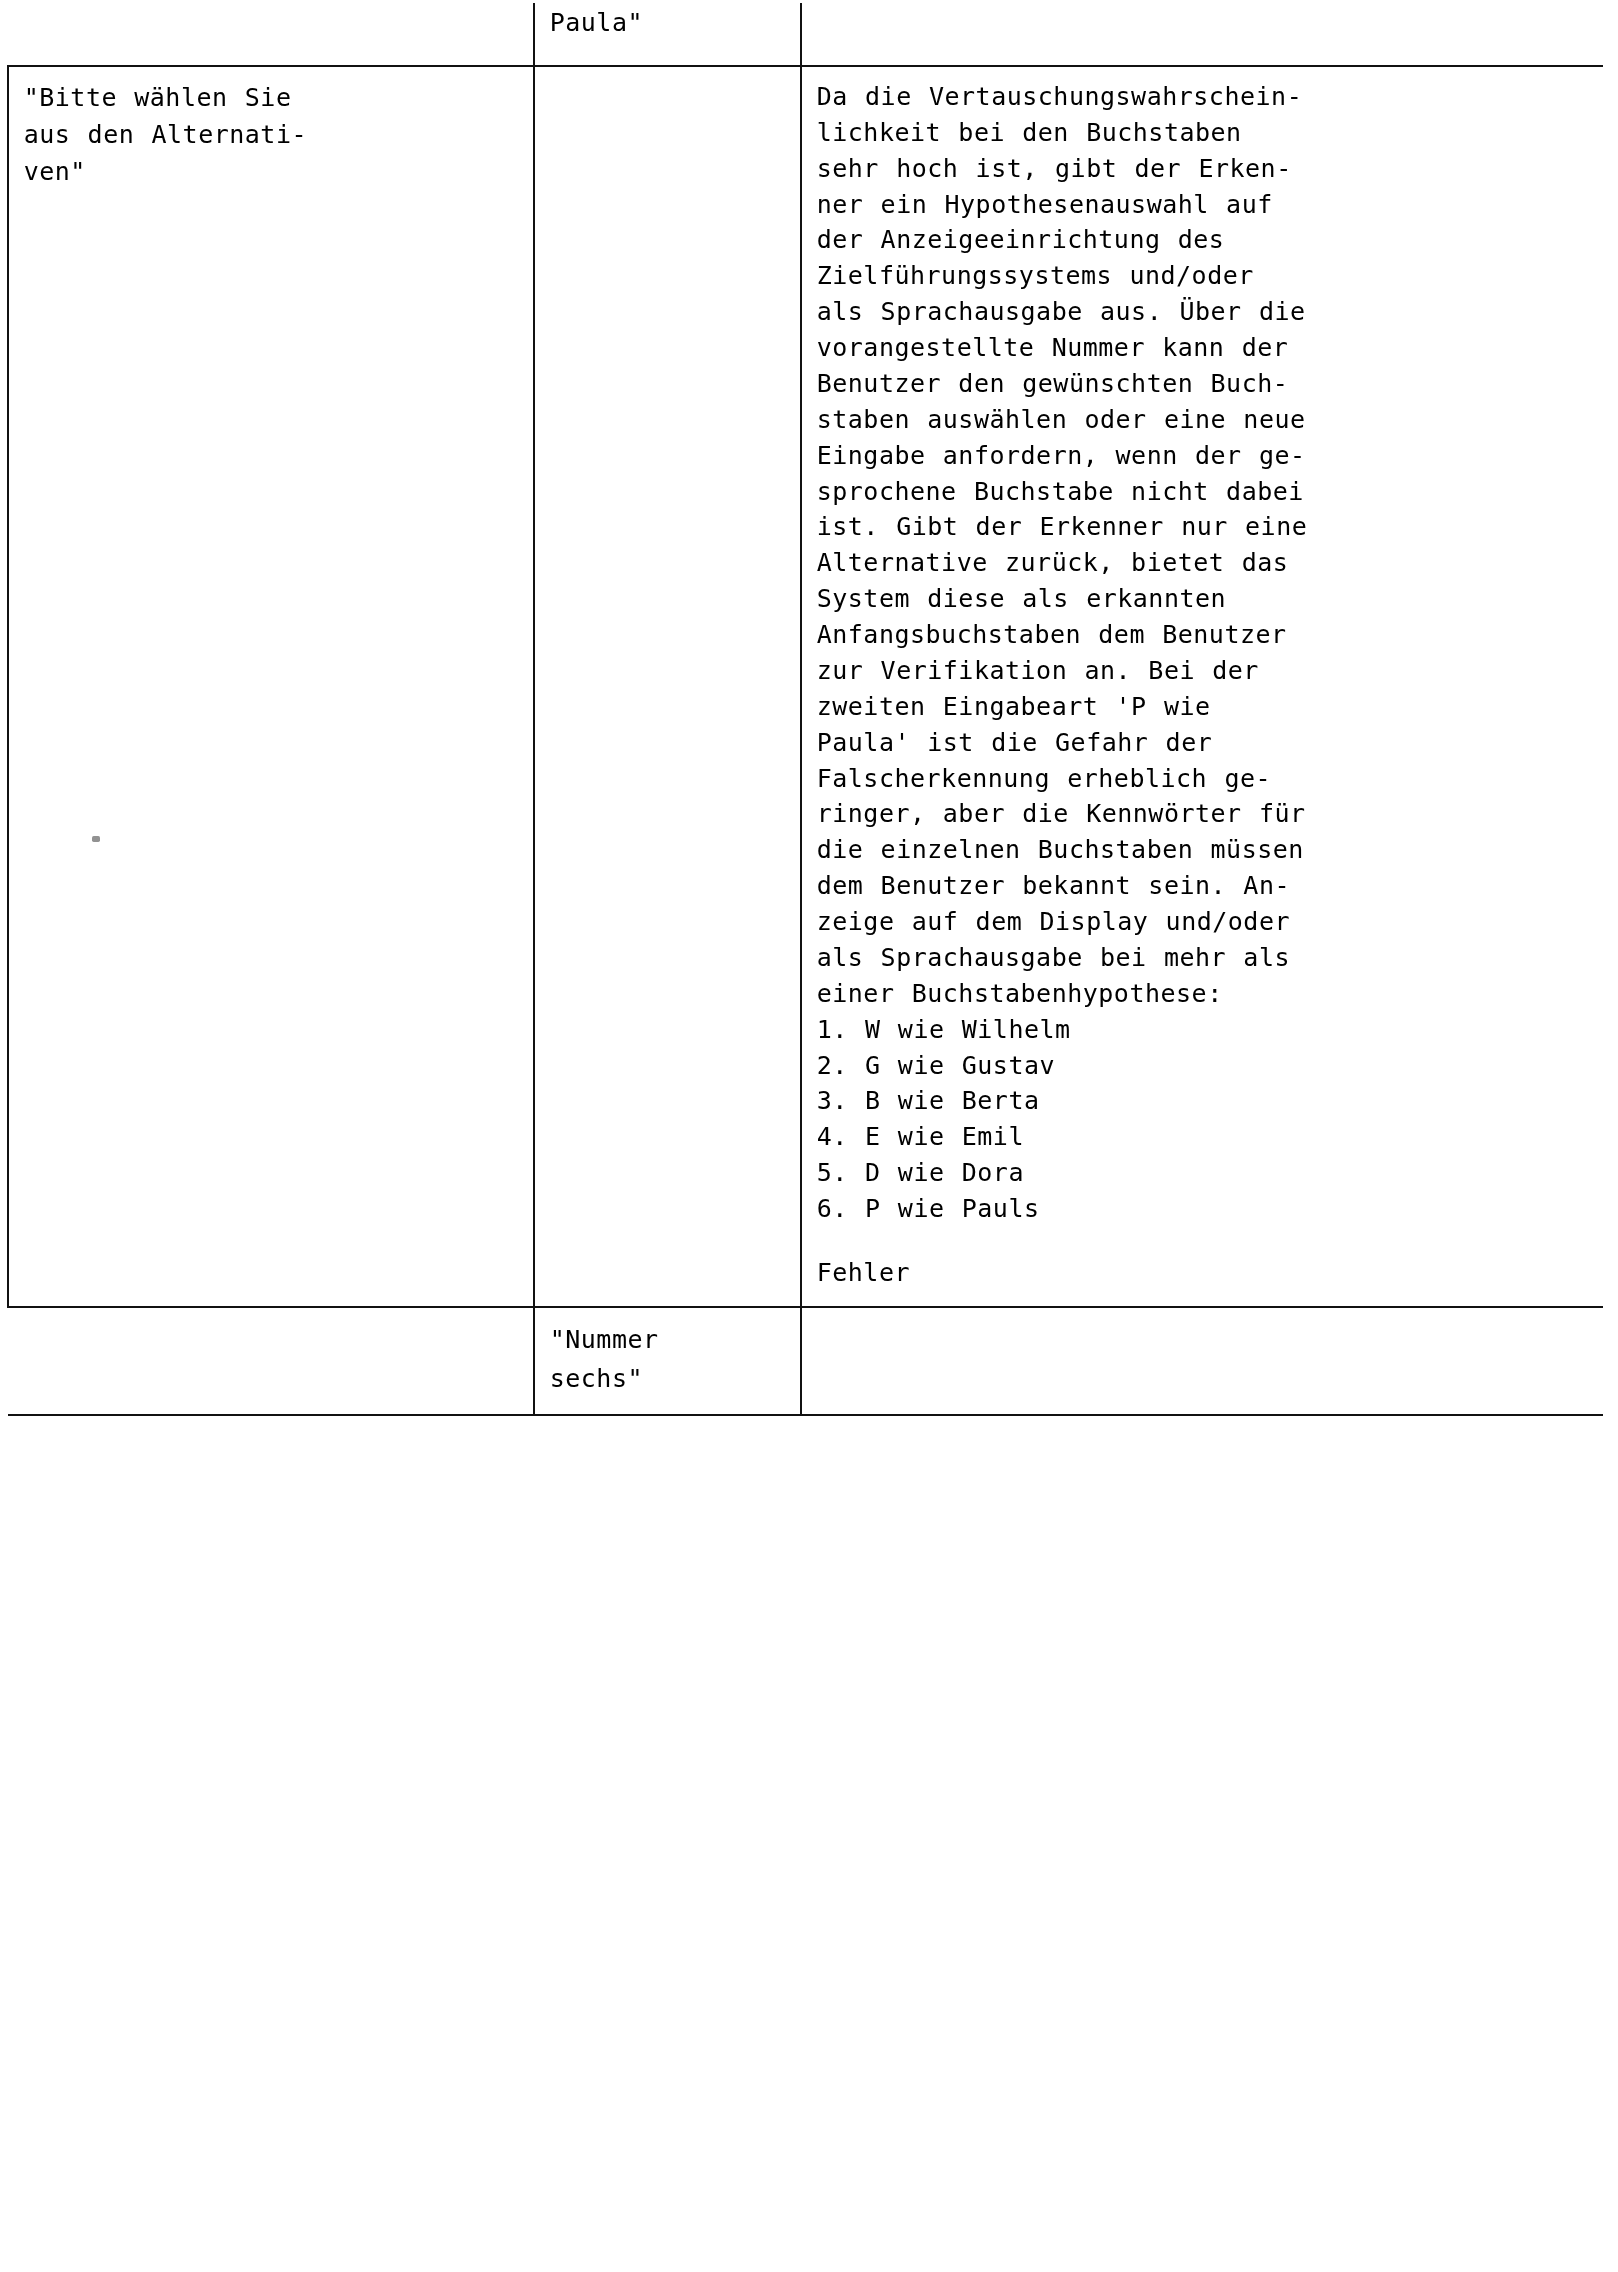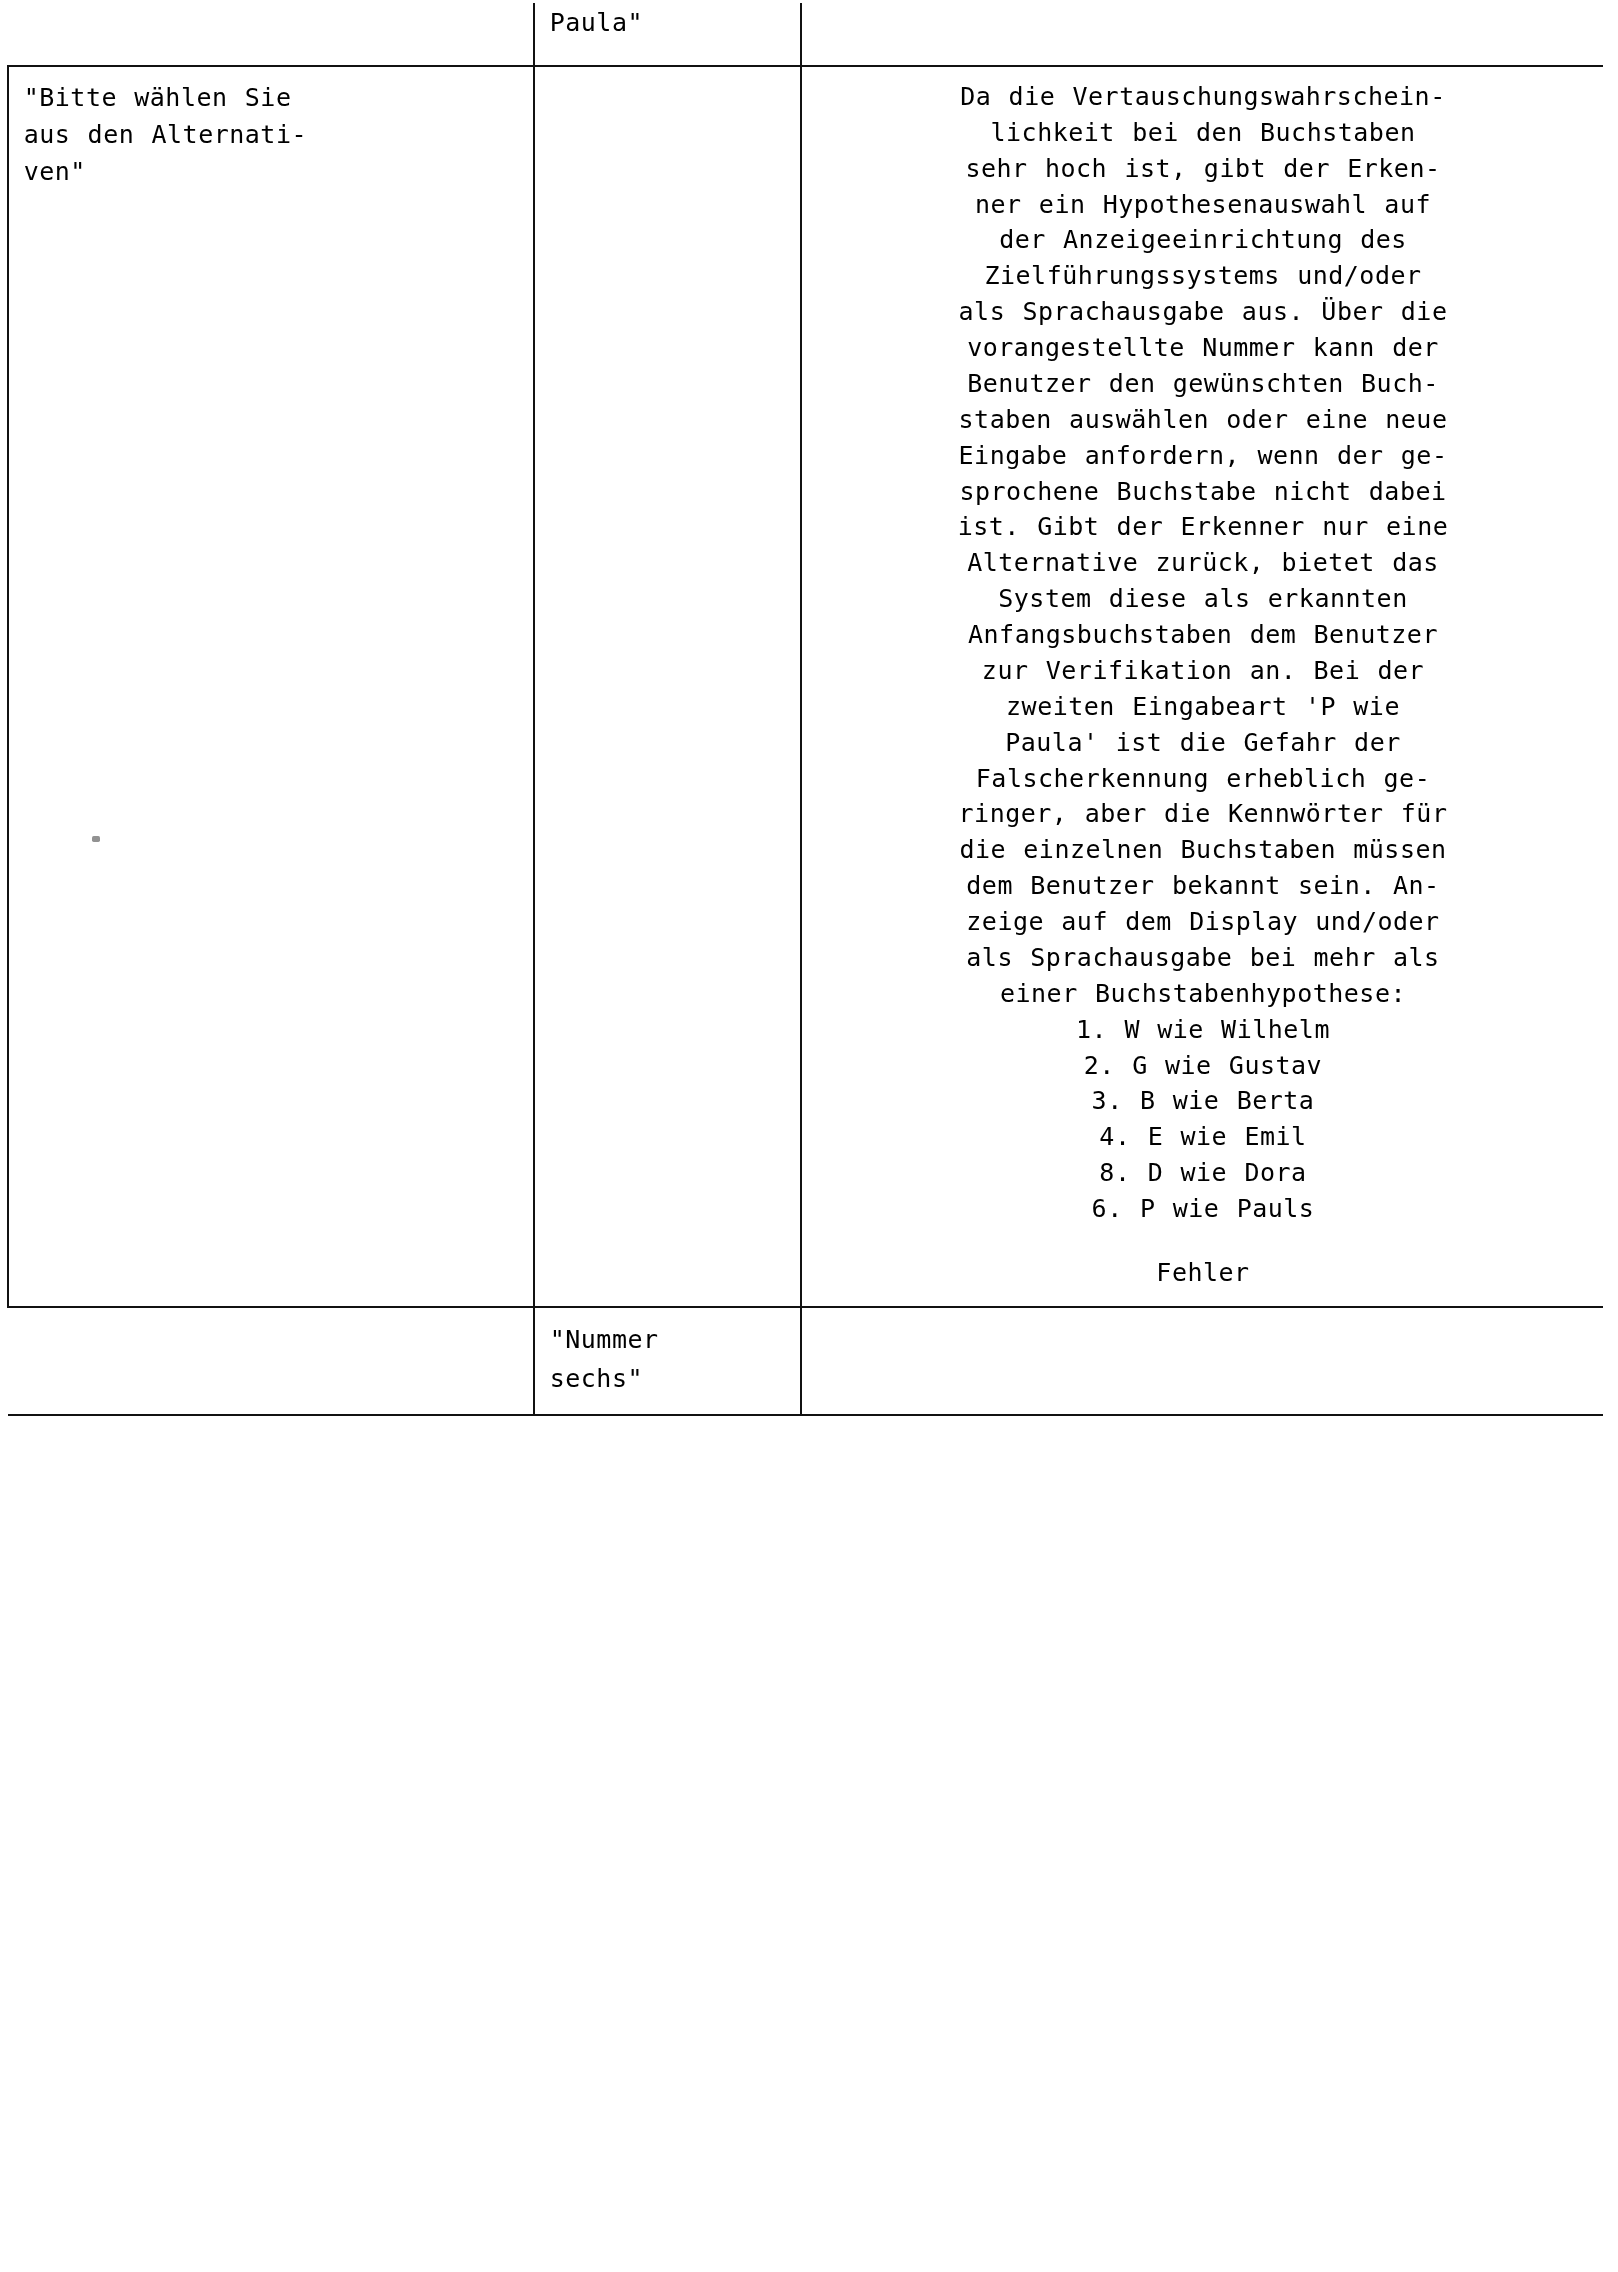--- a/index.html
+++ b/index.html
@@ -56,21 +56,20 @@
     border-top: none;
     border-right: none;
     padding-top: 0;
   }
   tr.row-top td {
     height: 47px;
   }
 
   tr.row-main td.cell-c {
     border-right: none;
-    text-align: center;
   }
   tr.row-bottom td.cell-c {
     border-right: none;
   }
   tr.row-bottom td.cell-a {
     border-left: none;
   }
   tr.row-top td.cell-a { border-left: none; }
   tr.row-main td.cell-a { border-left: 2.5px solid #111111; }
 
@@ -163,21 +162,21 @@
 ringer, aber die Kennwörter für
 die einzelnen Buchstaben müssen
 dem Benutzer bekannt sein. An-
 zeige auf dem Display und/oder
 als Sprachausgabe bei mehr als
 einer Buchstabenhypothese:</div>
           <div class="hyp-list">1. W wie Wilhelm
 2. G wie Gustav
 3. B wie Berta
 4. E wie Emil
-8. D wie Dora
+5. D wie Dora
 6. P wie Pauls</div>
           <div class="tail-text">Fehler</div>
         </td>
       </tr>
 
       <tr class="row-bottom">
         <td class="cell-a">
           <div class="cell-text"></div>
         </td>
         <td class="cell-b">

